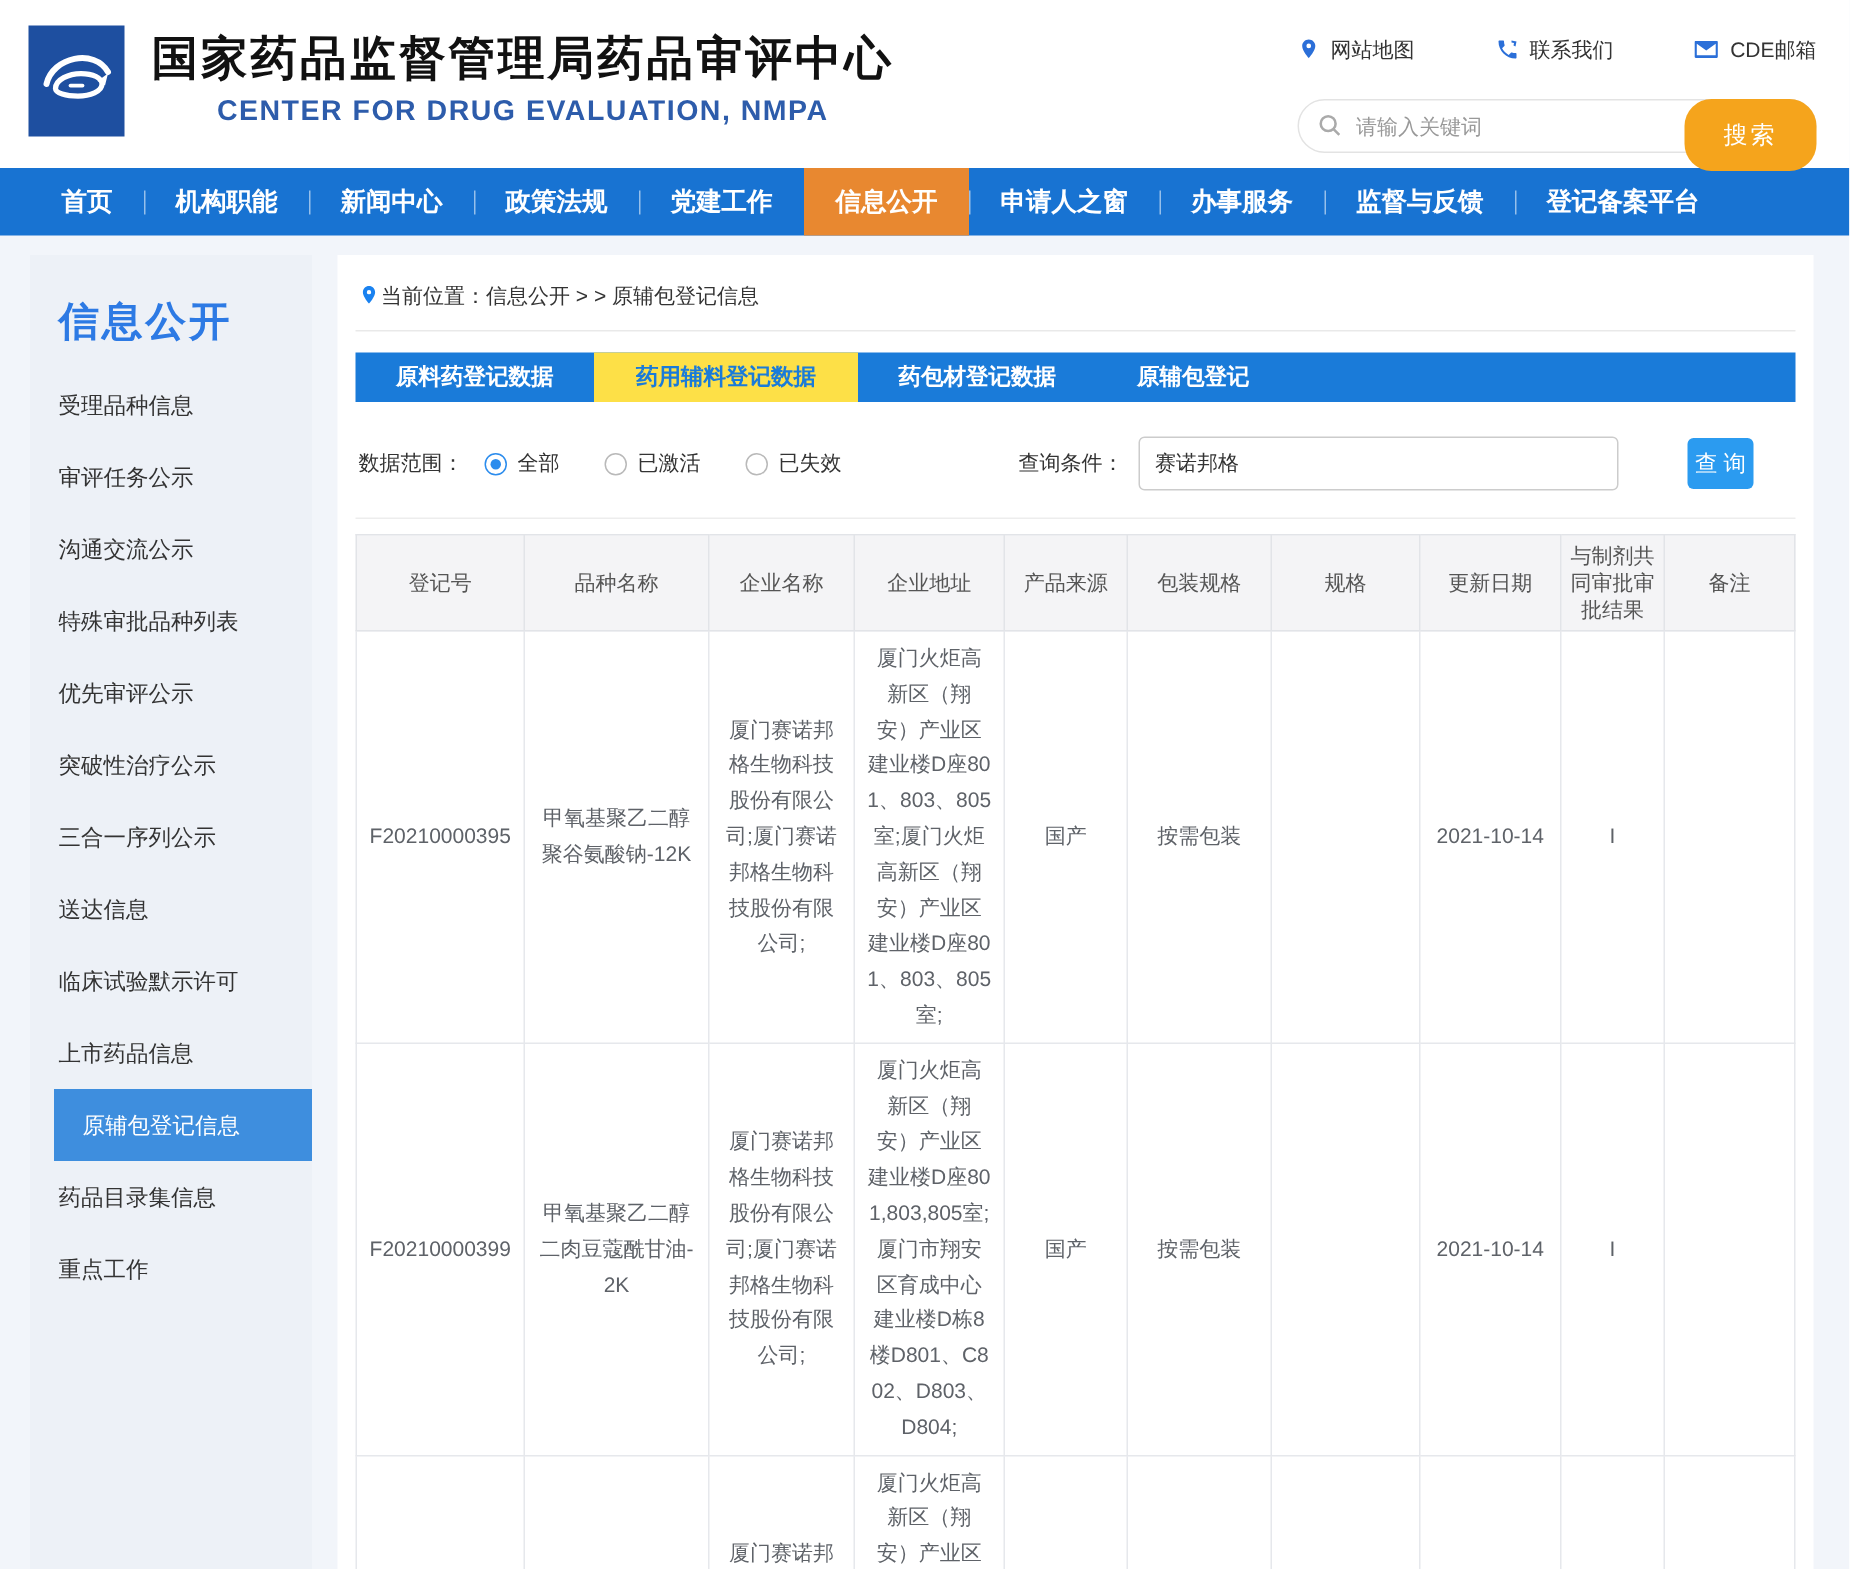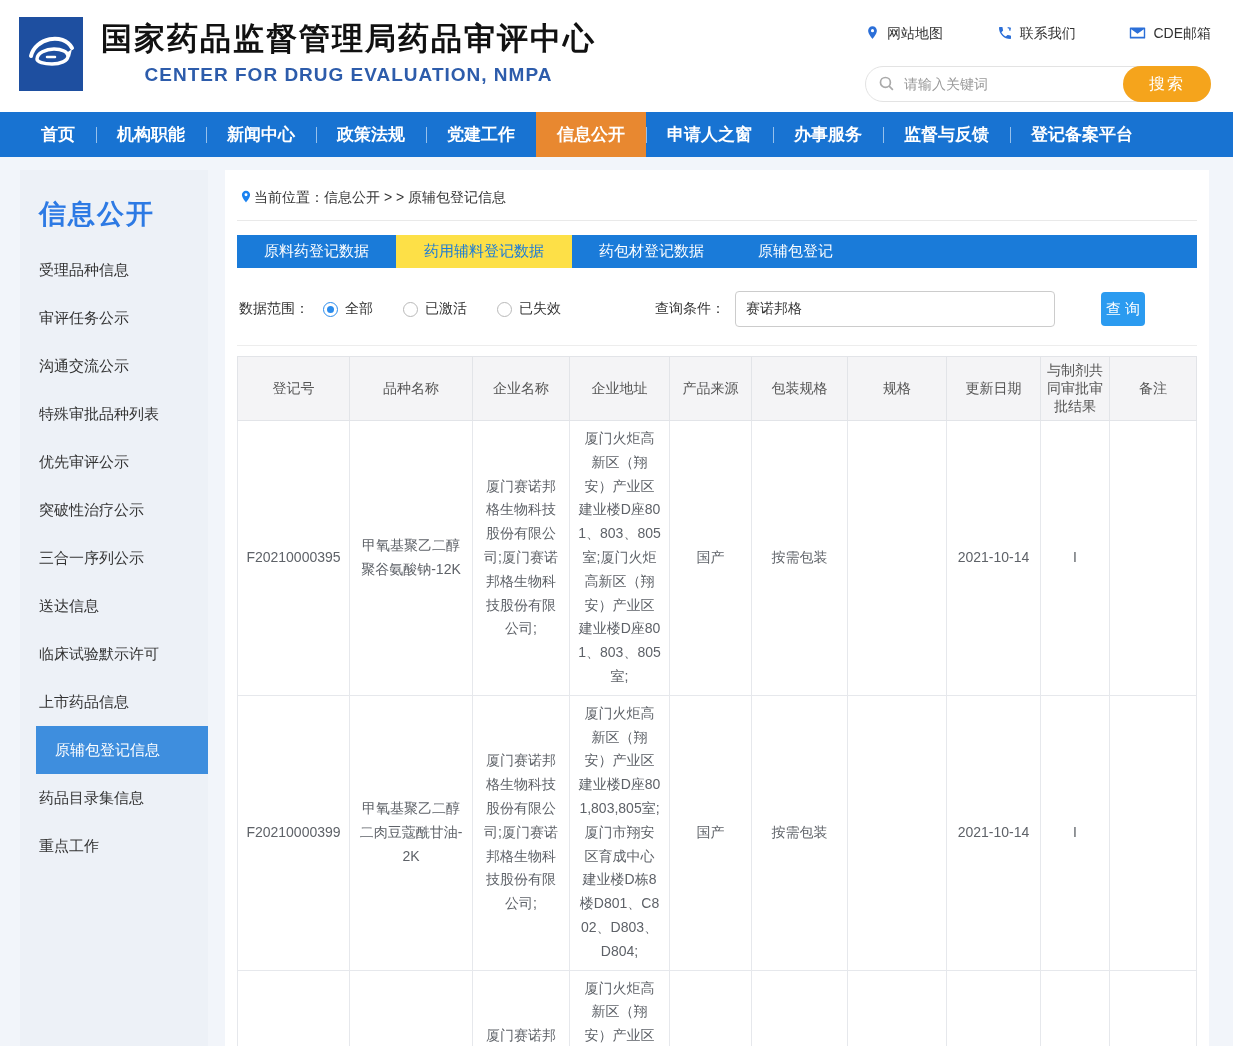--- a/index.html
+++ b/index.html
@@ -12,21 +12,21 @@
   .title-block { margin:20px 0 0 18px; }
   .cn-title { font-size:31px; font-weight:700; color:#111; letter-spacing:2px; line-height:1.25; }
   .en-title { font-size:19px; font-weight:700; color:#2d5cab; letter-spacing:1px; margin-top:5px;text-align:center; }
   .header-right { position:absolute; right:22px; top:24px; width:346px; }
   .quick-links { display:flex; justify-content:space-between; align-items:center; }
   .quick-link { display:flex; align-items:center; gap:7px; font-size:14px; color:#333; cursor:pointer; }
   .search-row { position:relative; margin-top:22px; height:36px; }
   .search-input { width:100%; height:36px; border:1px solid #e3e3e3; border-radius:18px; padding:0 100px 0 38px; font-size:14px; color:#333; outline:none; background:#fff; }
   .search-input::placeholder { color:#999; }
   .magnifier { position:absolute; left:13px; top:9px; }
-  .search-btn { position:absolute; right:0; top:0; width:88px; height:36px; border:none; border-radius:18px; background:#f5a41c; color:#fff; font-size:16px; letter-spacing:2px; cursor:pointer; font-family:inherit; }
+  .search-btn { position:absolute; right:0; top:0; width:88px; height:48px; border:none; border-radius:18px; background:#f5a41c; color:#fff; font-size:16px; letter-spacing:2px; cursor:pointer; font-family:inherit; }
 
   
   .main-nav { height:45px; background:#1873d2; display:flex; align-items:stretch; padding-left:20px; }
   .nav-item { position:relative; display:flex; align-items:center; padding:0 21px; color:#fff; font-size:17px; font-weight:700; cursor:pointer; }
   .nav-item:not(:last-child)::after { content:''; position:absolute; right:-1px; top:15px; width:1px; height:16px; background:rgba(255,255,255,.55); }
   .nav-item.active { background:#e88830; }
 
   
   .body-wrap { display:flex; padding:13px 25px 0 20px; gap:17px; height:889px; }
   .sidebar { width:188px; background:#edf1f7; flex-shrink:0; }
@@ -34,31 +34,31 @@
   .side-item { height:48px; display:flex; align-items:center; padding-left:19px; font-size:15px; color:#333; cursor:pointer; }
   .side-item.active { background:#3e8ede; color:#fff;margin-left:16px; }
 
   .content { flex:1; background:#fff; padding:0 12px; }
 
   
   .breadcrumb { display:flex; align-items:center; gap:1px; padding:18px 0 12px 2px; border-bottom:1px solid #e9e9e9; font-size:14px; color:#333; }
 
   
   .tab-bar { margin-top:14px; background:#1a7bd9; height:33px; display:flex; align-items:stretch; }
-  .tab { display:flex; align-items:center; padding:0 22px; margin:0 5px; color:#fff; font-size:15px; font-weight:400; cursor:pointer; white-space:nowrap; }
+  .tab { display:flex; align-items:center; padding:0 22px; margin:0 5px; color:#fff; font-size:15px; font-weight:700; cursor:pointer; white-space:nowrap; }
   .tab.active { background:#fde047; color:#1a7bd9; padding:0 28px; margin:0; }
 
   
   .filter-row { display:flex; align-items:center; margin-top:23px; padding:0 2px 18px 2px; border-bottom:1px solid #ededed; font-size:14px; color:#333; }
   .radio-group { display:flex; align-items:center; margin-left:14px; }
   .radio-opt { display:flex; align-items:center; gap:7px; margin-right:30px; cursor:pointer; }
   .radio-dot { width:15px; height:15px; border:1px solid #b9b9b9; border-radius:50%; position:relative; background:#fff; }
   .radio-opt.selected .radio-dot { border-color:#2b8ced; }
   .radio-opt.selected .radio-dot::after { content:''; position:absolute; inset:3px; border-radius:50%; background:#2b8ced; }
-  .query-label { margin-left:64px; }
+  .query-label { margin-left:88px; }
   .query-input { width:320px; height:36px; border:1px solid #ccc; border-radius:4px; margin-left:10px; padding:0 10px; font-size:14px; color:#333; outline:none; font-family:inherit; }
   .query-btn { width:44px; height:34px; margin-left:46px; border:none; border-radius:4px; background:#2b9bf0; color:#fff; font-size:15px; letter-spacing:4px; padding-left:4px; cursor:pointer; font-family:inherit; }
 
   
   table.reg-table { width:100%; border-collapse:collapse; margin-top:10px; table-layout:fixed; }
   .reg-table th { background:#f4f4f6; border:1px solid #e2e4e8; height:64px; font-size:14px; font-weight:400; color:#555; padding:4px 6px; text-align:center; }
   .reg-table td { border:1px solid #e6e8ec; height:210px; font-size:14px; color:#5e6268; padding:6px 8px; text-align:center; vertical-align:middle; line-height:1.7; word-break:break-all; }
   .c0{width:112px}.c1{width:123px}.c2{width:97px}.c3{width:100px}.c4{width:82px}
   .c5{width:96px}.c6{width:99px}.c7{width:94px}.c8{width:69px}.c9{width:87px}
 

